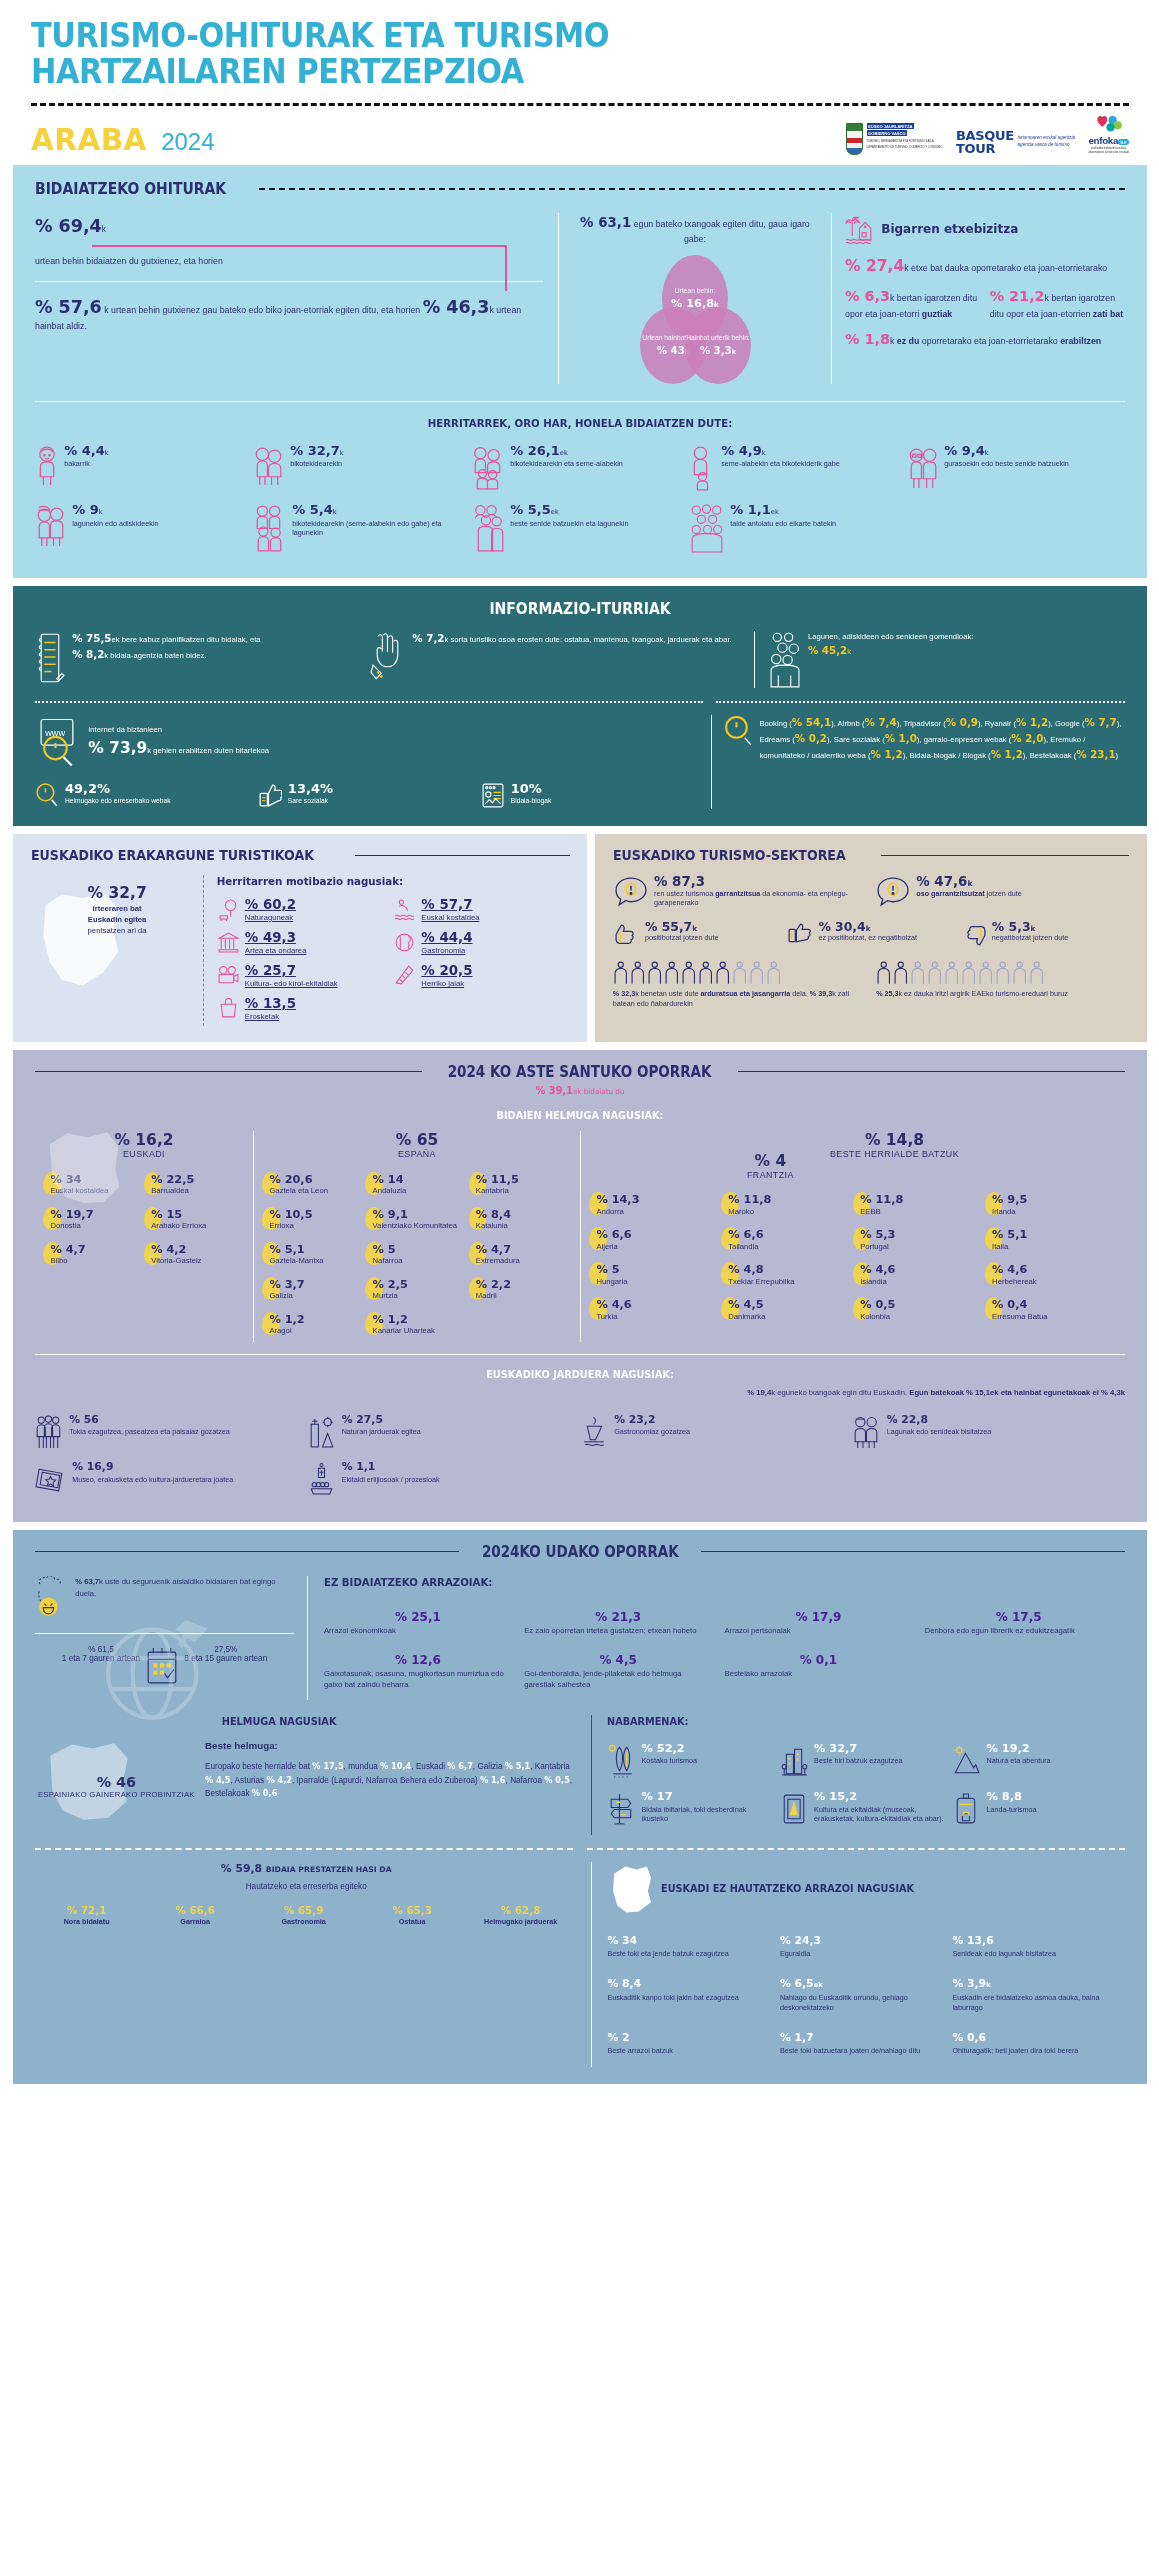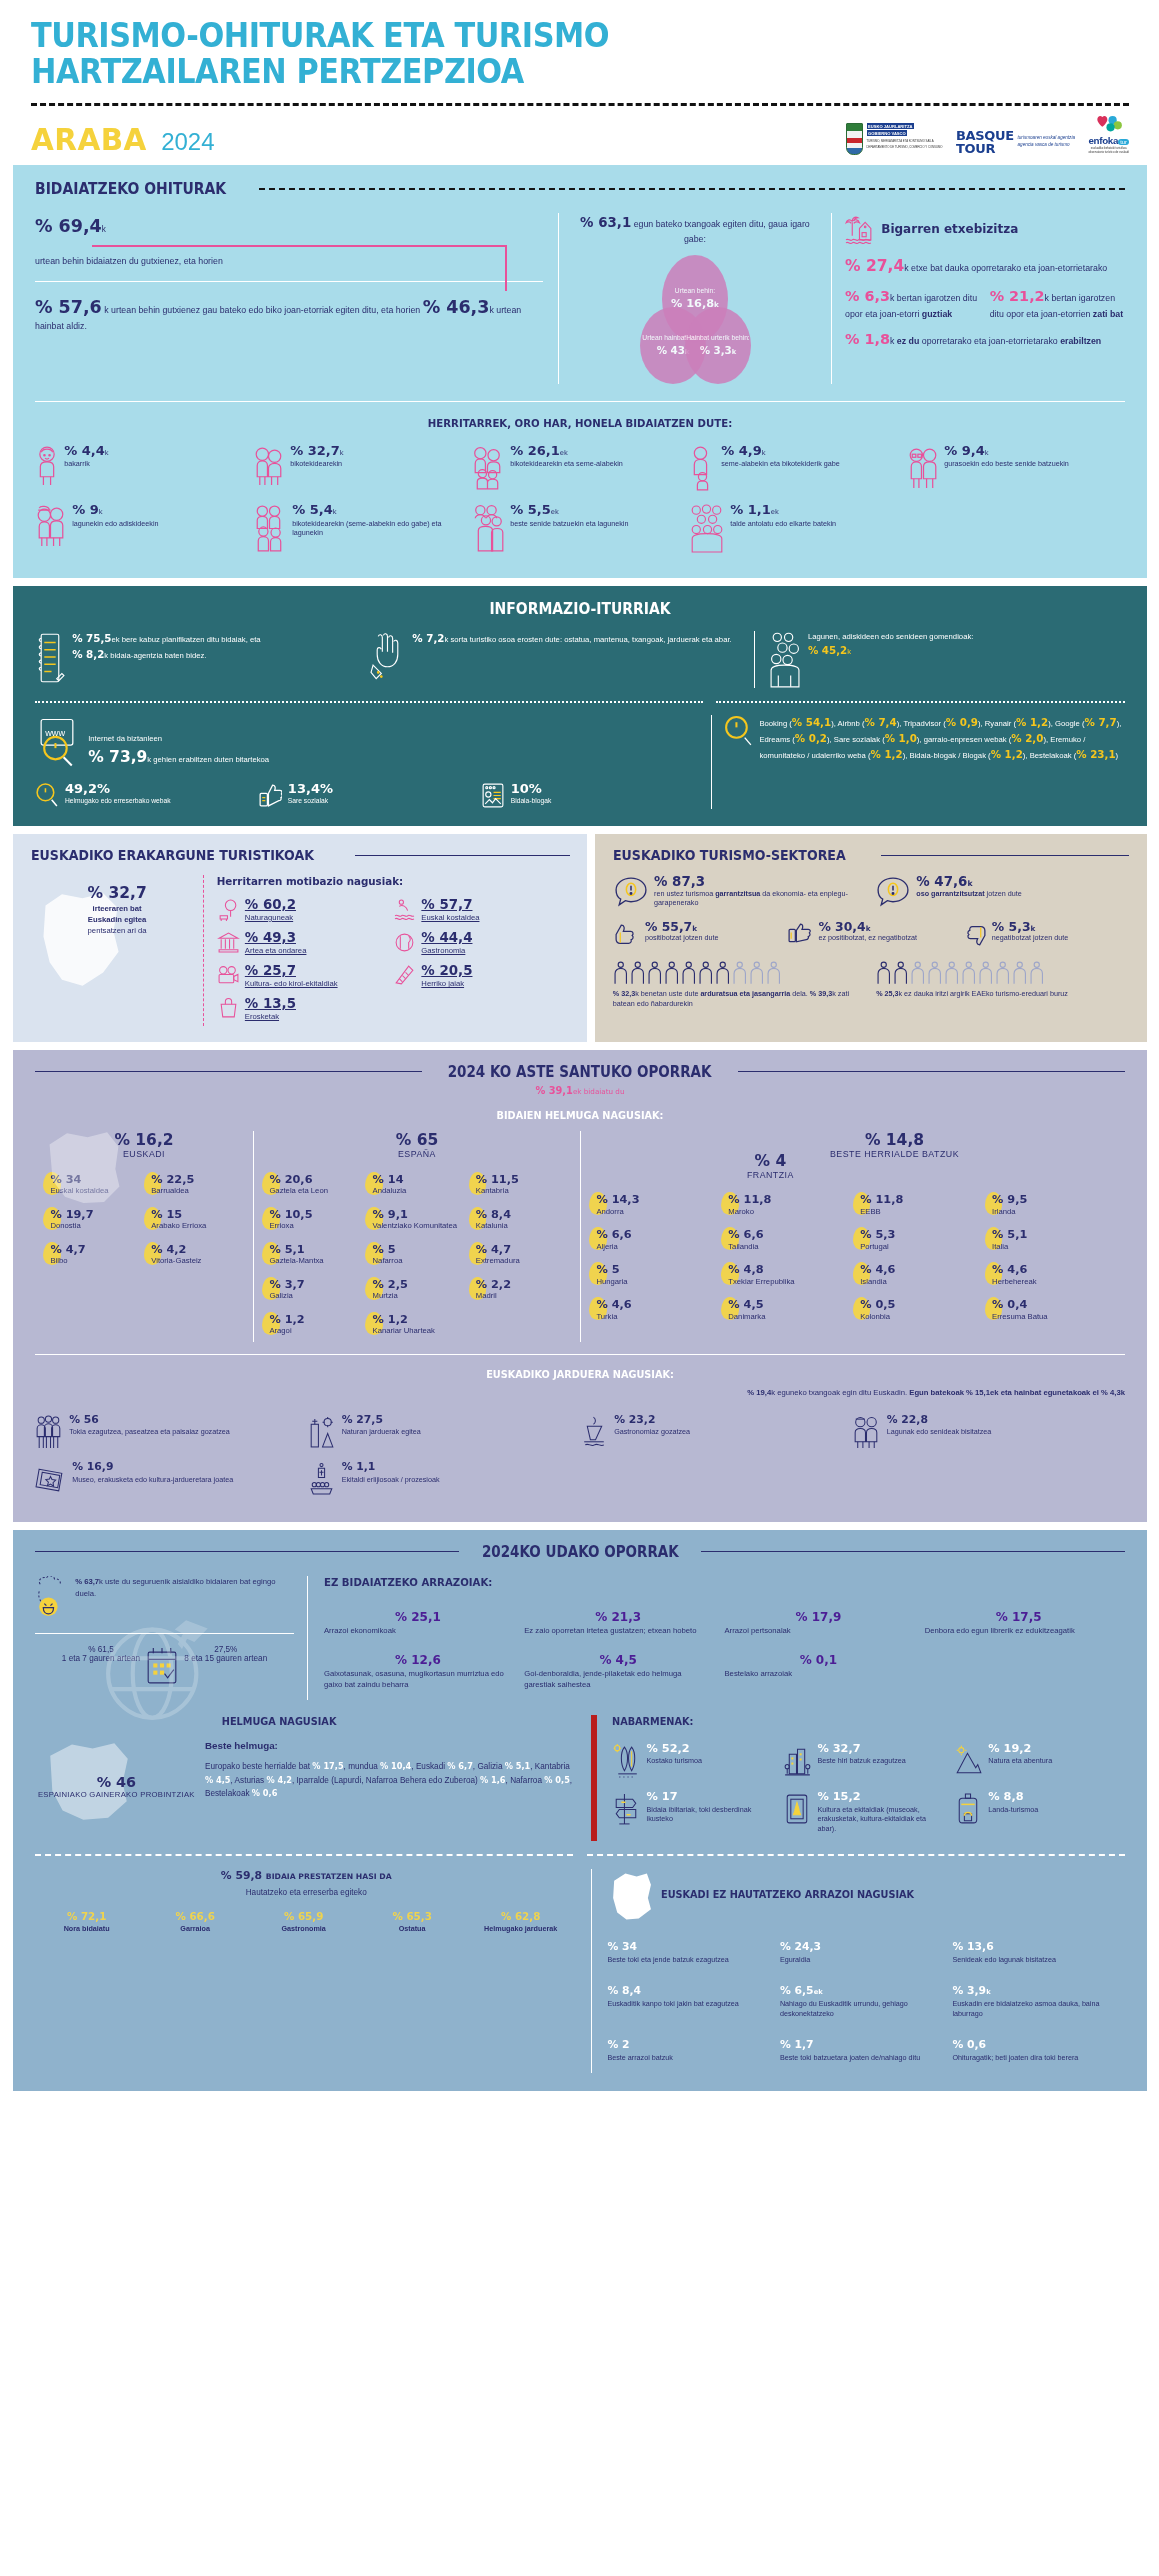--- a/index.html
+++ b/index.html
@@ -117,21 +117,21 @@
   .s2-c { width:34%; display:flex; gap:7.2px; padding-left:12.4px; border-left:1px solid #ffffff; }
   .s2 .t { font-size:7.7px; line-height:1.55; }
   .s2 .vv { font-family:"DejaVu Sans",sans-serif; font-weight:bold; font-size:10.3px; }
   .yellow { color:#f5c61d; }
   .dashrow { display:flex; gap:12.4px; margin-top:13.4px; }
   .dash-l { width:62%; border-top:2.1px dotted #ffffff; }
   .dash-r { width:38%; border-top:2.1px dotted #ffffff; }
   .s2-row2 { display:flex; margin-top:11.3px; }
   .s2-left2 { width:62%; padding-right:12.4px; }
   .s2-right2 { width:38%; padding-left:12.4px; border-left:1px solid #fff; display:flex; gap:6.2px; }
-  .www-line { display:flex; align-items:flex-end; gap:7.2px; }
+  .www-line { display:flex; align-items:center; gap:7.2px; }
   .mini3 { display:flex; margin-top:13.4px; gap:5.2px; }
   .mini3 .m { width:33.33%; display:flex; gap:6px; align-items:flex-start; }
   .mini3 .mv { font-family:"DejaVu Sans",sans-serif; font-weight:bold; font-size:13px; line-height:1; }
   .mini3 .mt { font-size:6.7px; line-height:1.3; margin-top:1.5px; }
 
   
   .s3 { display:flex; gap:8.2px; margin:8.2px 13.4px 0 13.4px; }
   .s3-l { width:51%; background:#dae3ef; padding:13.4px 17.5px 15.5px 17.5px; }
   .s3-r { width:49%; background:#d9d2c4; padding:13.4px 17.5px 15.5px 17.5px; }
   .s3 h2 { font-size:14px; font-family:"DejaVu Sans",sans-serif; font-weight:bold; color:#2b2d6e; transform:scaleX(.9); transform-origin:left; }
@@ -202,21 +202,21 @@
   .s5-l { width:25%; padding-right:13.4px; }
   .s5-r { width:75%; padding-left:15.5px; border-left:1px solid #fff; }
   .s5 .t { font-size:7.7px; line-height:1.55; color:#2b2d6e; }
   .s5-r h3 { font-size:11.3px; font-family:"DejaVu Sans",sans-serif; font-weight:bold; color:#2b2d6e; transform:scaleX(.9); transform-origin:left; margin-bottom:13.4px; }
   .reasons { display:flex; flex-wrap:wrap; }
   .rsn { width:25%; padding:7.2px 12.4px 9.3px 0; }
   .rsn .rv { font-family:"DejaVu Sans",sans-serif; font-weight:bold; font-size:12px; color:#4c1d95;text-align:center; }
   .rsn .rt { font-size:7.7px; line-height:1.4; color:#2b2d6e; margin-top:2.1px; }
   .s5-mid { display:flex; margin-top:14.4px; }
   .s5m-l { width:51%; padding-right:13.4px; }
-  .s5m-r { width:49%; padding-left:15.5px; border-left:6px solid #b91c1c; }
+  .s5m-r { width:49%; padding-left:15.5px; border-left:1px solid #b91c1c; }
   .s5 h4 { font-size:10.8px; font-family:"DejaVu Sans",sans-serif; font-weight:bold; color:#2b2d6e; transform:scaleX(.9); transform-origin:left; }
   .helm-body { display:flex; margin-top:10.3px; }
   .helm-map { width:30%; text-align:center; }
   .helm-map .hv { font-family:"DejaVu Sans",sans-serif; font-weight:bold; font-size:14.4px; color:#2b2d6e; }
   .helm-map .hn { font-size:7.7px; color:#2b2d6e; letter-spacing:0.3px; line-height:1.25; }
   .helm-txt { width:70%; padding-left:7.2px; font-size:8.2px; line-height:1.65; color:#2b2d6e; }
   .helm-txt .w { color:#fff; font-family:"DejaVu Sans",sans-serif; font-weight:bold; }
   .nab { display:flex; flex-wrap:wrap; margin-top:10.3px; }
   .nab .nb { width:33.33%; display:flex; gap:5.2px; padding:5.2px 8.2px 7.2px 0; }
   .nab .nbv { font-family:"DejaVu Sans",sans-serif; font-weight:bold; font-size:11.3px; color:#fff; line-height:1; }

